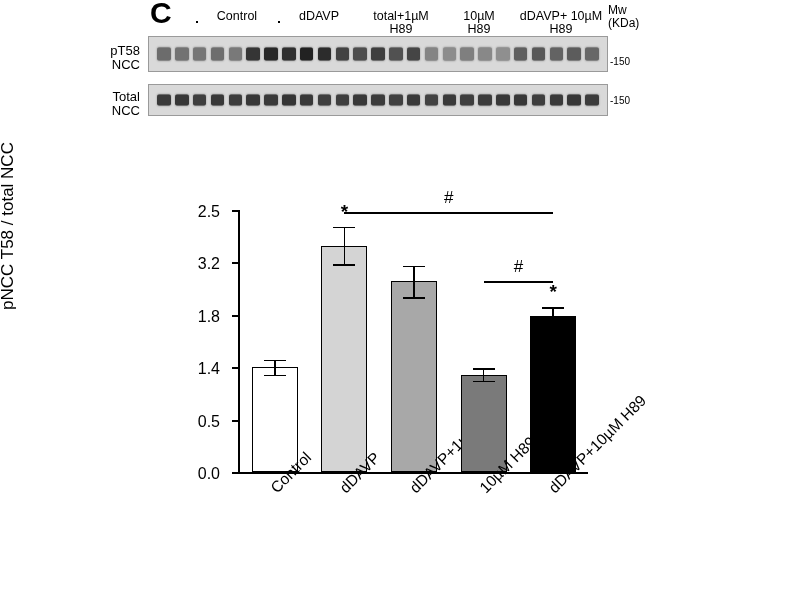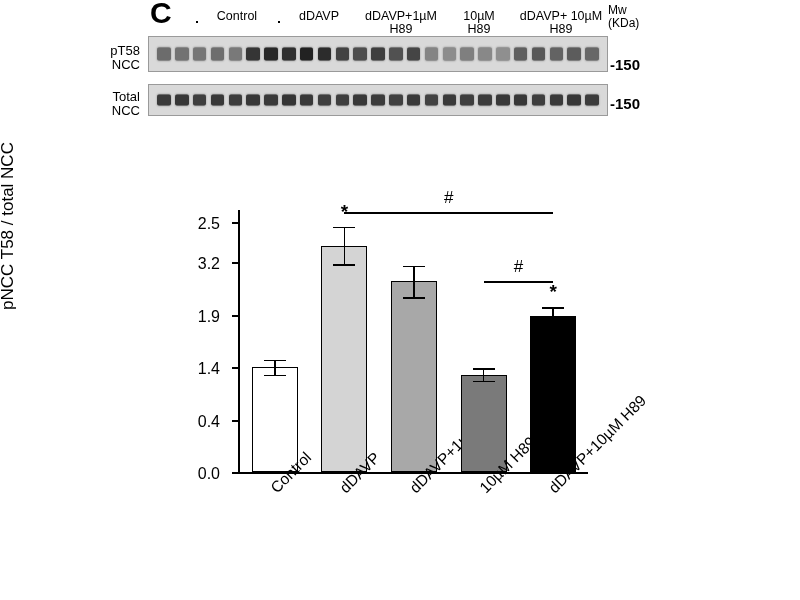--- a/index.html
+++ b/index.html
@@ -67,22 +67,21 @@
   .lane{
     position:absolute;
     top:50%;
     transform:translateY(-50%);
     border-radius:2px;
   }
 
   .mw-mark{
     position:absolute;
     left:610px;
-    font-size:15px;
-    font-weight:bold;
+    font-size:10px;
   }
   .mw-mark.m1{top:56px;}
   .mw-mark.m2{top:95px;}
 
   
   .chart-wrap{position:absolute;left:0;top:160px;width:800px;height:440px;}
 
   .ylabel{
     position:absolute;
     left:-2px;
@@ -170,21 +169,21 @@
   <div class="grp-labels">
     <div class="grp" style="left:196px;width:82px;top:8px;">
       <span class="txt">Control</span>
       <span class="bar"></span>
     </div>
     <div class="grp" style="left:278px;width:82px;top:8px;">
       <span class="txt">dDAVP</span>
       <span class="bar"></span>
     </div>
     <div class="grp" style="left:360px;width:82px;top:-5px;white-space:pre-line;">
-      <span class="txt">dDAVP+1µM
+      <span class="txt">total+1µM
 H89</span>
       <span class="bar"></span>
     </div>
     <div class="grp" style="left:442px;width:74px;top:-5px;white-space:pre-line;">
       <span class="txt">10µM
 H89</span>
       <span class="bar"></span>
     </div>
     <div class="grp" style="left:516px;width:90px;top:-5px;white-space:pre-line;">
       <span class="txt">dDAVP+ 10µM
@@ -266,32 +265,32 @@
   <div class="mw-mark m2">-150</div>
 </div>
 
 <div class="chart-wrap">
   <div class="ylabel">pNCC T58 / total NCC</div>
   <div class="plot" id="plot">
       <div class="tick" style="top: 262px;">
         <span class="ytick-label">0.0</span>
       </div>
       <div class="tick" style="top: 209.6px;">
-        <span class="ytick-label">0.4</span>
+        <span class="ytick-label">0.5</span>
       </div>
       <div class="tick" style="top: 157.2px;">
         <span class="ytick-label">1.4</span>
       </div>
       <div class="tick" style="top: 104.8px;">
-        <span class="ytick-label">1.9</span>
+        <span class="ytick-label">1.8</span>
       </div>
       <div class="tick" style="top: 52.4px;">
         <span class="ytick-label">3.2</span>
       </div>
-      <div class="tick" style="top: 12px;">
+      <div class="tick" style="top: 0px;">
         <span class="ytick-label">2.5</span>
       </div>
       <div class="bar" style="left: 11.8px; width: 46px; height: 104.8px; background: rgb(255, 255, 255);"></div>
       <div class="errbar" style="left: 34px; top: 149.864px; height: 14.672px;"></div>
       <div class="errcap" style="left: 23.8px; top: 149.864px;"></div>
       <div class="errcap" style="left: 23.8px; top: 164.536px;"></div>
       <div class="xtick-label" style="left: 26.8px; top: 274px;">Control</div>
       <div class="bar" style="left: 81.4px; width: 46px; height: 226.368px; background: rgb(212, 212, 212);"></div>
       <div class="errbar" style="left: 103.6px; top: 16.768px; height: 37.728px;"></div>
       <div class="errcap" style="left: 93.4px; top: 16.768px;"></div>

